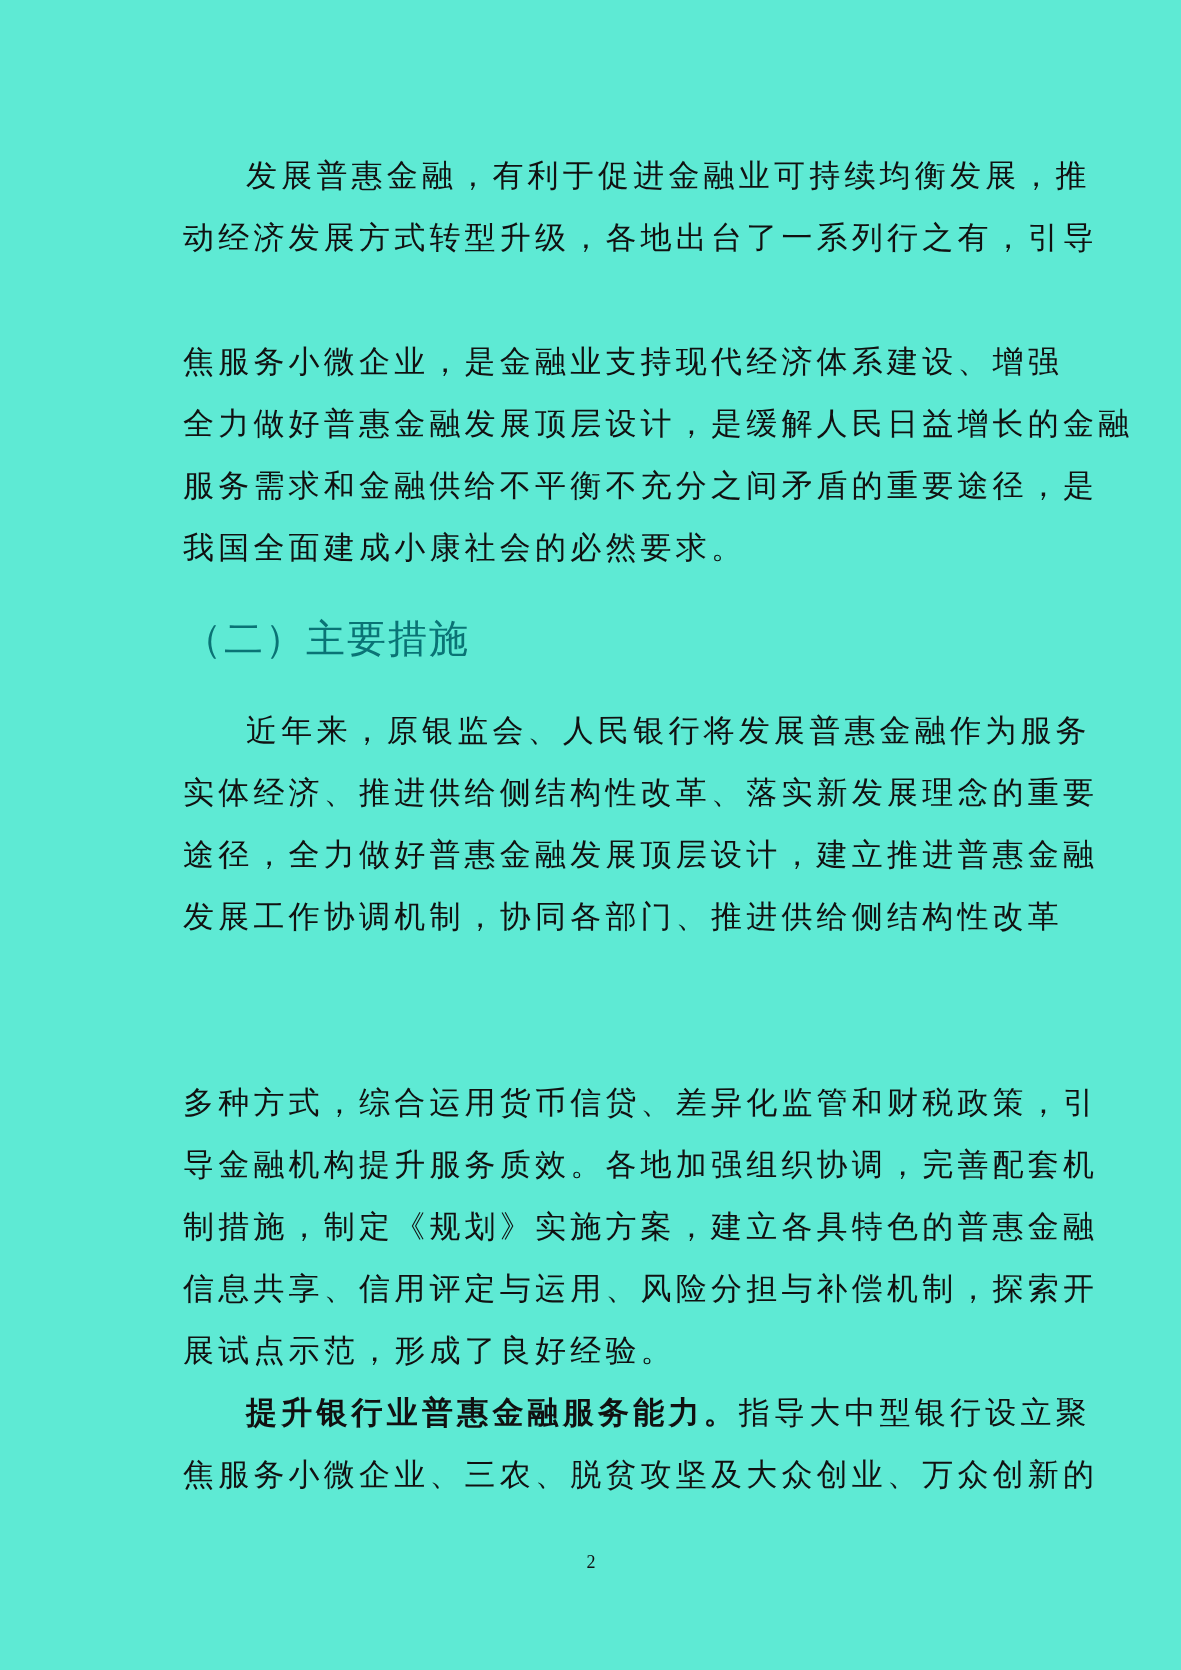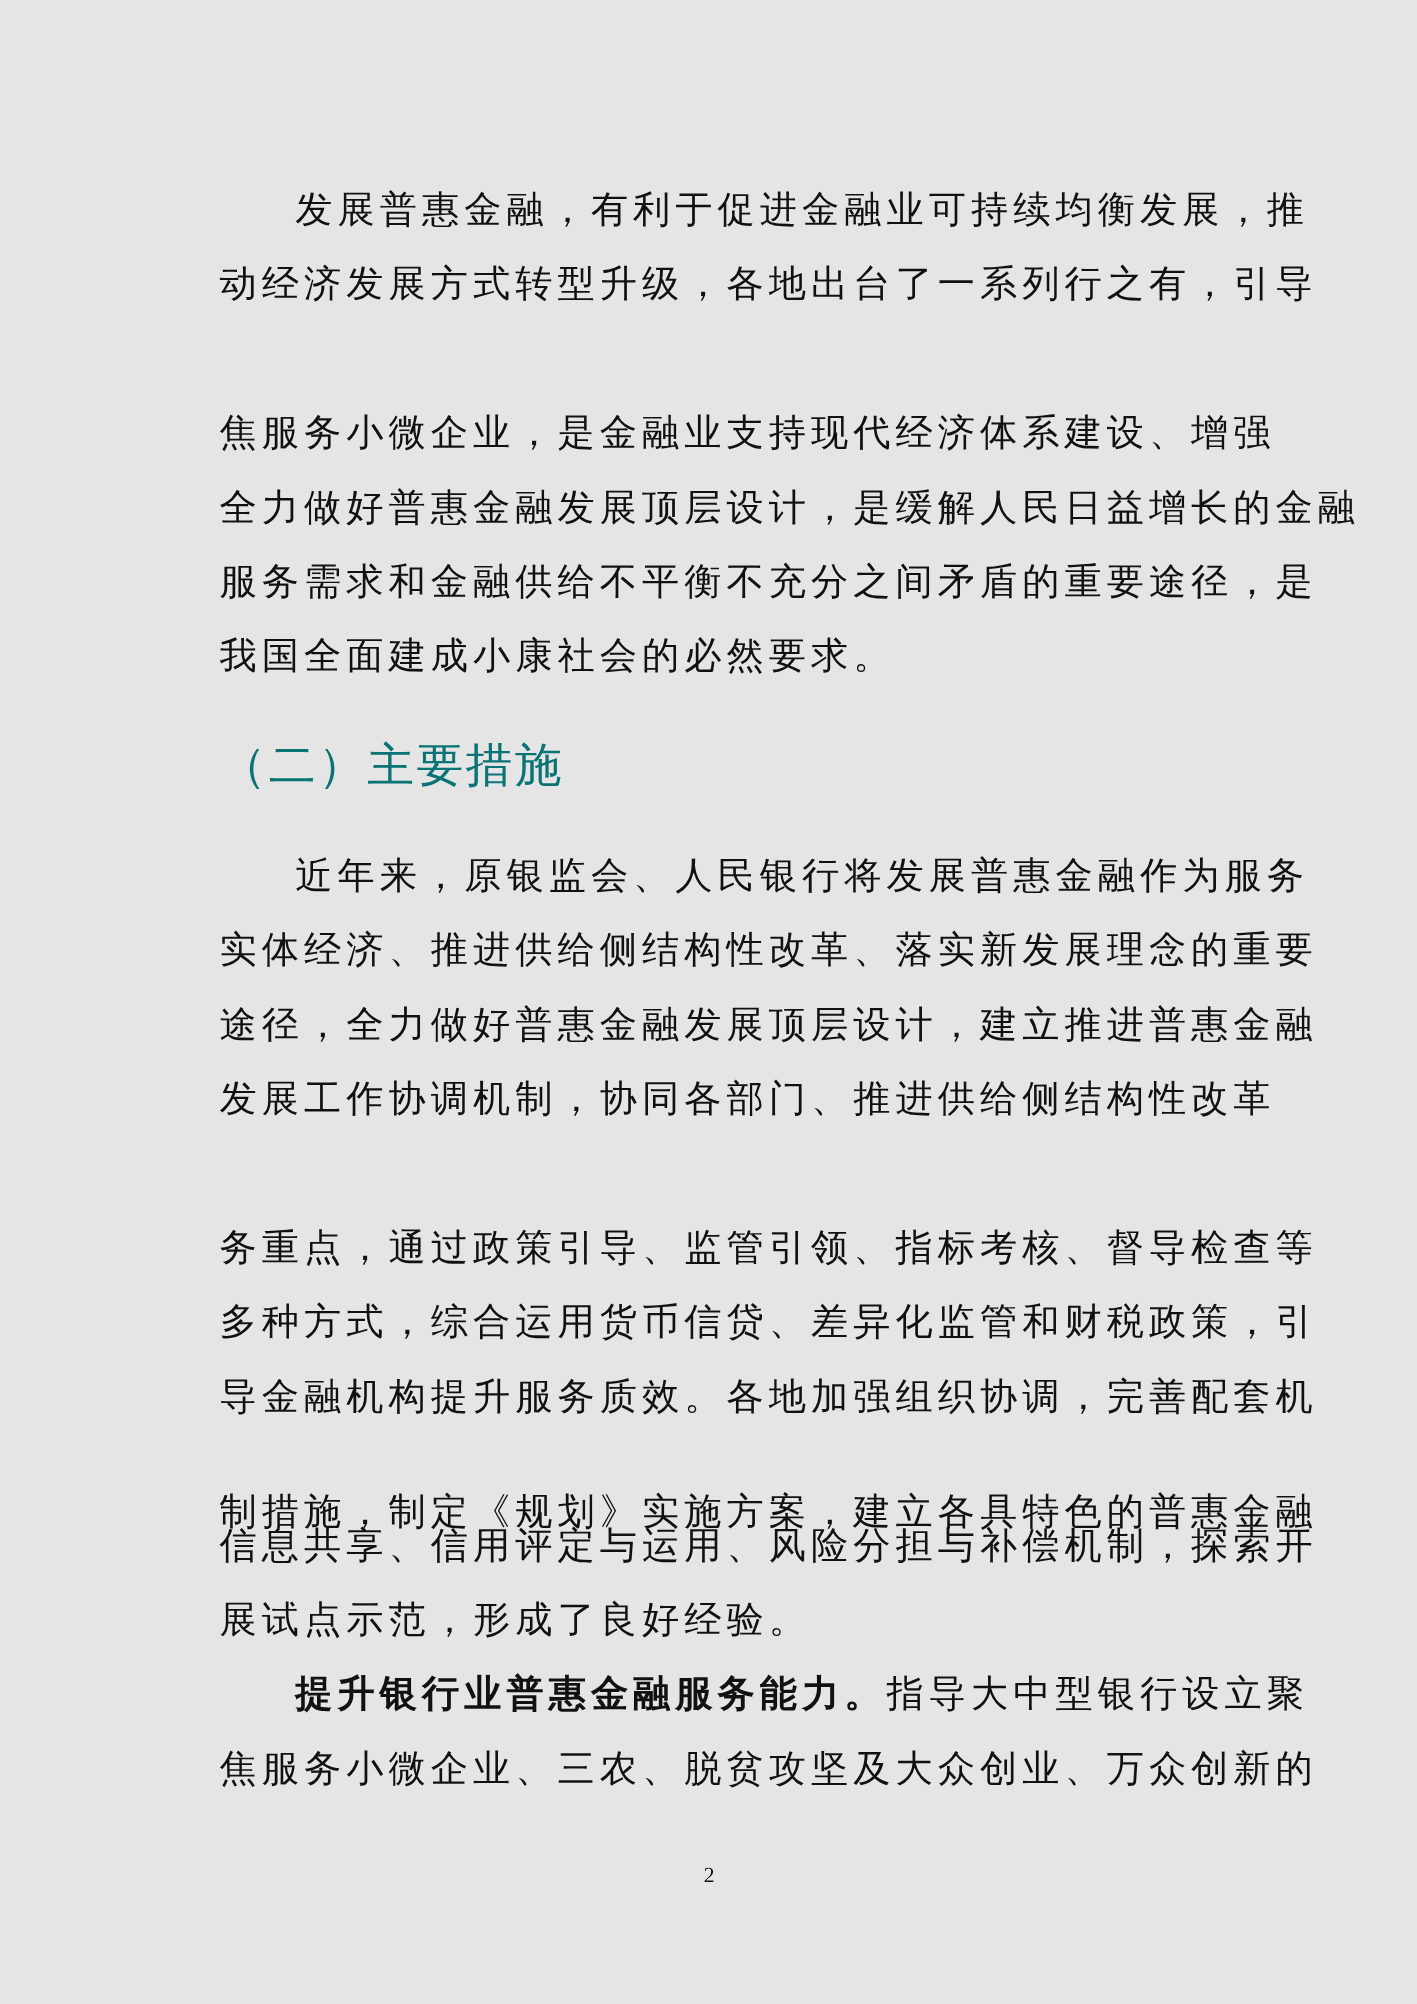--- a/index.html
+++ b/index.html
@@ -1,17 +1,17 @@
 <!DOCTYPE html>
 <html><head>
 <meta charset="utf-8">
 <style>
   html, body { margin: 0; padding: 0; background: #ffffff; }
   body { width: 1181px; height: 1670px; position: relative; overflow: hidden; }
-  .page { position: absolute; left: 0; top: 0; width: 1181px; height: 1670px; background: #e5e5e5; }
+  .page { position: absolute; left: 0; top: 0; width: 1181px; height: 1670px; background: #5eead4; }
   .line {
     position: absolute; left: 183px; width: 820px; height: 40px;
     font-family: "DejaVu Serif", "Liberation Serif", serif;
     font-size: 31px; line-height: 40px; color: #111;
     letter-spacing: 4.2px; white-space: nowrap;
   }
   .indent { left: 246px; }
   .heading {
     position: absolute; left: 183px; top: 617px; height: 44px;
     font-family: "DejaVu Sans", "Liberation Sans", sans-serif;
@@ -36,24 +36,23 @@
   <div class="line" style="top:403px">全力做好普惠金融发展顶层设计，是缓解人民日益增长的金融</div>
   <div class="line" style="top:465px">服务需求和金融供给不平衡不充分之间矛盾的重要途径，是</div>
   <div class="line" style="top:527px">我国全面建成小康社会的必然要求。</div>
 
   <div class="heading">（二）主要措施</div>
 
   <div class="line indent" style="top:710px">近年来，原银监会、人民银行将发展普惠金融作为服务</div>
   <div class="line" style="top:772px">实体经济、推进供给侧结构性改革、落实新发展理念的重要</div>
   <div class="line" style="top:834px">途径，全力做好普惠金融发展顶层设计，建立推进普惠金融</div>
   <div class="line" style="top:896px">发展工作协调机制，协同各部门、推进供给侧结构性改革</div>
-  <div class="line" style="top:1020px">务重点，通过政策引导、监管引领、指标考核、督导检查等</div>
   <div class="line" style="top:1082px">多种方式，综合运用货币信贷、差异化监管和财税政策，引</div>
   <div class="line" style="top:1144px">导金融机构提升服务质效。各地加强组织协调，完善配套机</div>
-  <div class="line" style="top:1240px">制措施，制定《规划》实施方案，建立各具特色的普惠金融</div>
+  <div class="line" style="top:1206px">制措施，制定《规划》实施方案，建立各具特色的普惠金融</div>
   <div class="line" style="top:1268px">信息共享、信用评定与运用、风险分担与补偿机制，探索开</div>
   <div class="line" style="top:1330px">展试点示范，形成了良好经验。</div>
 
   <div class="line indent" style="top:1392px"><span class="bold">提升银行业普惠金融服务能力。</span><span>指导大中型银行设立聚</span></div>
   <div class="line" style="top:1454px">焦服务小微企业、三农、脱贫攻坚及大众创业、万众创新的</div>
 
   <div class="pagenum">2</div>
 </div>
 
 </body></html>

